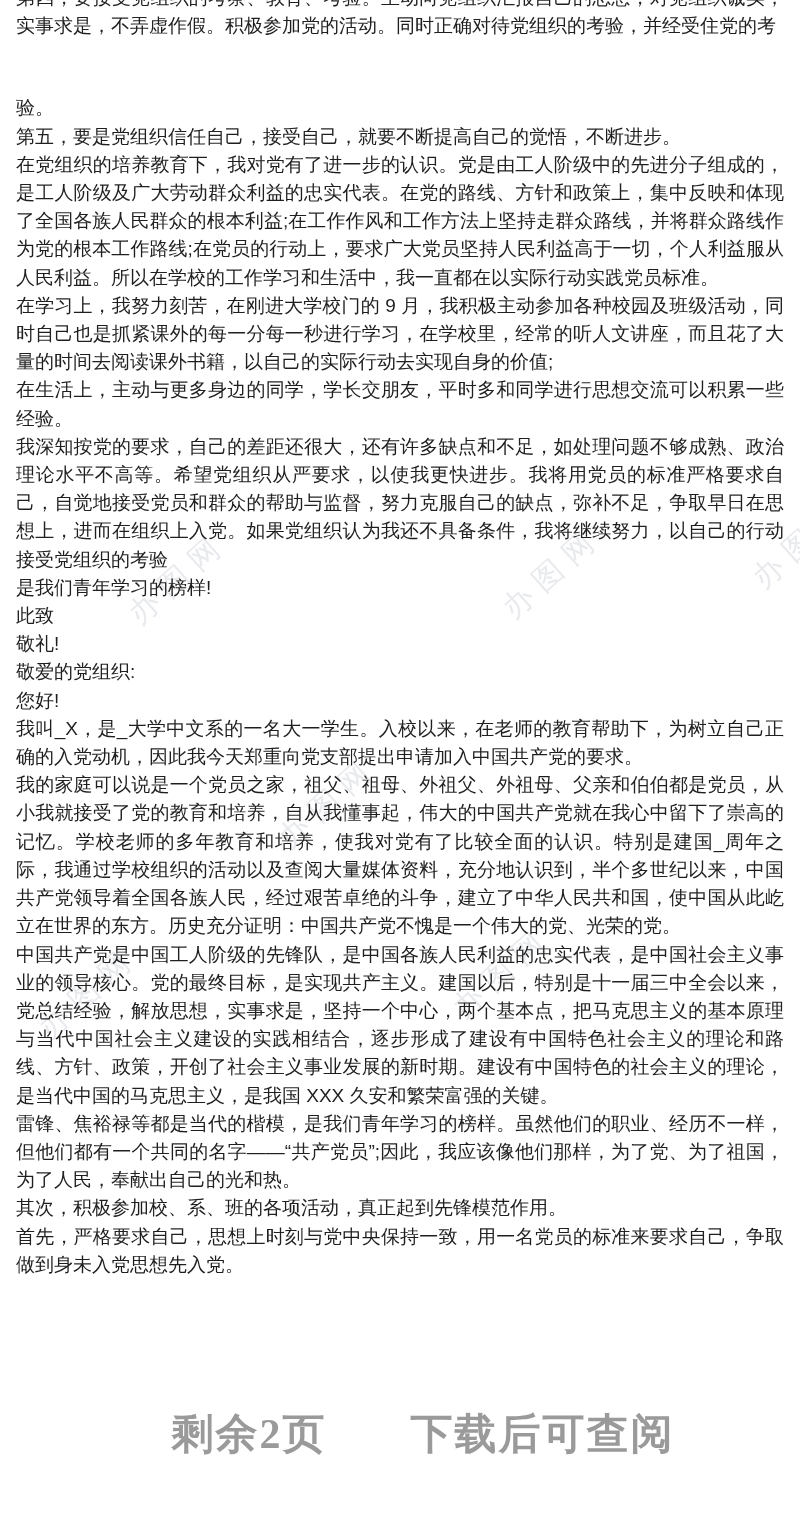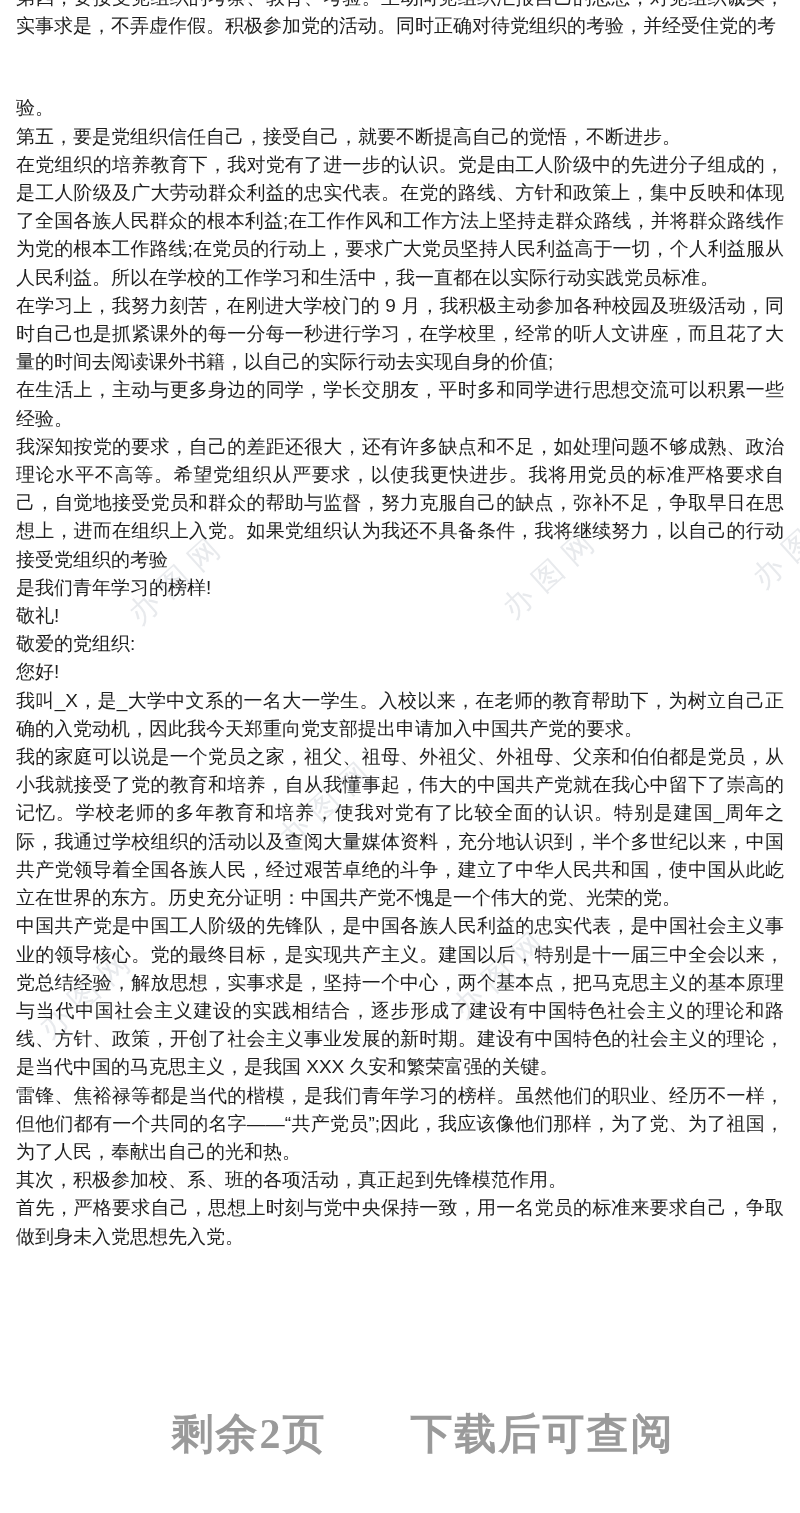--- a/index.html
+++ b/index.html
@@ -48,20 +48,21 @@
 <div class="doc">
   <p class="body-text clip-block">第四，要接受党组织的考察、教育、考验。主动向党组织汇报自己的思想，对党组织诚实，实事求是，不弄虚作假。积极参加党的活动。同时正确对待党组织的考验，并经受住党的考</p>
   <div class="page-break-gap"></div>
   <p class="body-text">验。</p>
   <p class="body-text">第五，要是党组织信任自己，接受自己，就要不断提高自己的觉悟，不断进步。</p>
   <p class="body-text">在党组织的培养教育下，我对党有了进一步的认识。党是由工人阶级中的先进分子组成的，是工人阶级及广大劳动群众利益的忠实代表。在党的路线、方针和政策上，集中反映和体现了全国各族人民群众的根本利益;在工作作风和工作方法上坚持走群众路线，并将群众路线作为党的根本工作路线;在党员的行动上，要求广大党员坚持人民利益高于一切，个人利益服从人民利益。所以在学校的工作学习和生活中，我一直都在以实际行动实践党员标准。</p>
   <p class="body-text">在学习上，我努力刻苦，在刚进大学校门的 9 月，我积极主动参加各种校园及班级活动，同时自己也是抓紧课外的每一分每一秒进行学习，在学校里，经常的听人文讲座，而且花了大量的时间去阅读课外书籍，以自己的实际行动去实现自身的价值;</p>
   <p class="body-text">在生活上，主动与更多身边的同学，学长交朋友，平时多和同学进行思想交流可以积累一些经验。</p>
   <p class="body-text">我深知按党的要求，自己的差距还很大，还有许多缺点和不足，如处理问题不够成熟、政治理论水平不高等。希望党组织从严要求，以使我更快进步。我将用党员的标准严格要求自己，自觉地接受党员和群众的帮助与监督，努力克服自己的缺点，弥补不足，争取早日在思想上，进而在组织上入党。如果党组织认为我还不具备条件，我将继续努力，以自己的行动接受党组织的考验</p>
   <p class="body-text">是我们青年学习的榜样!</p>
+  <p class="body-text">此致</p>
   <p class="body-text">敬礼!</p>
   <p class="body-text">敬爱的党组织:</p>
   <p class="body-text">您好!</p>
   <p class="body-text">我叫_X，是_大学中文系的一名大一学生。入校以来，在老师的教育帮助下，为树立自己正确的入党动机，因此我今天郑重向党支部提出申请加入中国共产党的要求。</p>
   <p class="body-text">我的家庭可以说是一个党员之家，祖父、祖母、外祖父、外祖母、父亲和伯伯都是党员，从小我就接受了党的教育和培养，自从我懂事起，伟大的中国共产党就在我心中留下了崇高的记忆。学校老师的多年教育和培养，使我对党有了比较全面的认识。特别是建国_周年之际，我通过学校组织的活动以及查阅大量媒体资料，充分地认识到，半个多世纪以来，中国共产党领导着全国各族人民，经过艰苦卓绝的斗争，建立了中华人民共和国，使中国从此屹立在世界的东方。历史充分证明：中国共产党不愧是一个伟大的党、光荣的党。</p>
   <p class="body-text">中国共产党是中国工人阶级的先锋队，是中国各族人民利益的忠实代表，是中国社会主义事业的领导核心。党的最终目标，是实现共产主义。建国以后，特别是十一届三中全会以来，党总结经验，解放思想，实事求是，坚持一个中心，两个基本点，把马克思主义的基本原理与当代中国社会主义建设的实践相结合，逐步形成了建设有中国特色社会主义的理论和路线、方针、政策，开创了社会主义事业发展的新时期。建设有中国特色的社会主义的理论，是当代中国的马克思主义，是我国 XXX 久安和繁荣富强的关键。</p>
   <p class="body-text">雷锋、焦裕禄等都是当代的楷模，是我们青年学习的榜样。虽然他们的职业、经历不一样，但他们都有一个共同的名字——“共产党员”;因此，我应该像他们那样，为了党、为了祖国，为了人民，奉献出自己的光和热。</p>
   <p class="body-text">其次，积极参加校、系、班的各项活动，真正起到先锋模范作用。</p>
   <p class="body-text">首先，严格要求自己，思想上时刻与党中央保持一致，用一名党员的标准来要求自己，争取做到身未入党思想先入党。</p>
 </div>

